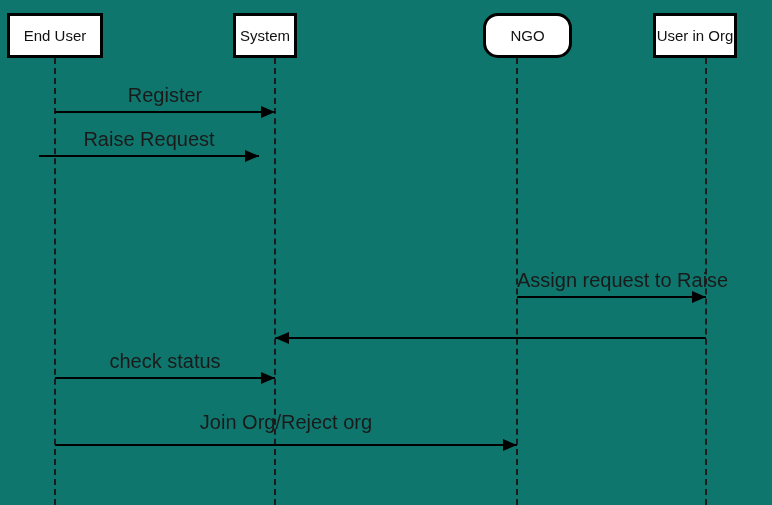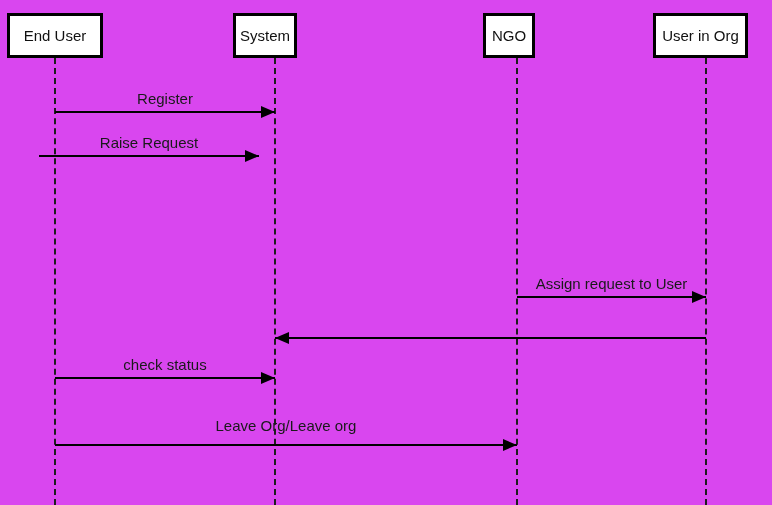--- a/index.html
+++ b/index.html
@@ -1,42 +1,42 @@
 <!DOCTYPE html>
 <html><head>
 <meta charset="utf-8">
 <style>
   html, body { margin: 0; padding: 0; background: #ffffff; }
   .canvas {
     position: relative;
     width: 772px;
     height: 505px;
-    background: #d946ef;
+    background: #0f766e;
     overflow: hidden;
     font-family: "Liberation Sans", sans-serif;
     color: #111111;
   }
   
   .actor {
     position: absolute;
     top: 13px;
     height: 45px;
     border: 3px solid #000000;
     background: #ffffff;
     box-sizing: border-box;
     display: flex;
     align-items: center;
     justify-content: center;
     font-size: 15px;
     z-index: 3;
   }
   .a-enduser   { left: 7px;   width: 96px;  }
   .a-system    { left: 233px; width: 64px;  }
-  .a-ngo       { left: 483px; width: 52px;  }
-  .a-userinorg { left: 653px; width: 95px; justify-content: center; }
+  .a-ngo       { left: 483px; width: 89px; border-radius: 15px;  }
+  .a-userinorg { left: 653px; width: 84px; justify-content: center; }
 
   
   .lifeline {
     position: absolute;
     top: 58px;
     bottom: 0;
     width: 0;
     border-left: 2px dashed #1c1c1c;
     z-index: 1;
   }
@@ -44,21 +44,21 @@
   .l-system    { left: 274px; }
   .l-ngo       { left: 516px; }
   .l-userinorg { left: 705px; }
 
   
   .msg { position: absolute; height: 28px; z-index: 2; }
   .msg .label {
     position: absolute;
     left: 0; right: 0; bottom: 6px;
     text-align: center;
-    font-size: 15px;
+    font-size: 20px;
     white-space: nowrap;
     color: #1a1a1a;
   }
   .msg .line {
     position: absolute;
     left: 0; right: 0; bottom: 0;
     height: 2px;
     background: #000000;
   }
   .head {
@@ -112,35 +112,35 @@
 
   <div class="msg m2">
     <div class="label">Raise Request</div>
     <div class="line"></div>
     <div class="head right"></div>
   </div>
 
 
 
   <div class="msg m5">
-    <div class="label">Assign request to User</div>
+    <div class="label">Assign request to Raise</div>
     <div class="line"></div>
     <div class="head right"></div>
   </div>
 
   <div class="msg m6">
     <div class="line"></div>
     <div class="head left"></div>
   </div>
 
   <div class="msg m7">
     <div class="label">check status</div>
     <div class="line"></div>
     <div class="head right"></div>
   </div>
 
   <div class="msg m8">
-    <div class="label">Leave Org/Leave org</div>
+    <div class="label">Join Org/Reject org</div>
     <div class="line"></div>
     <div class="head right"></div>
   </div>
 
 </div>
 
 </body></html>

